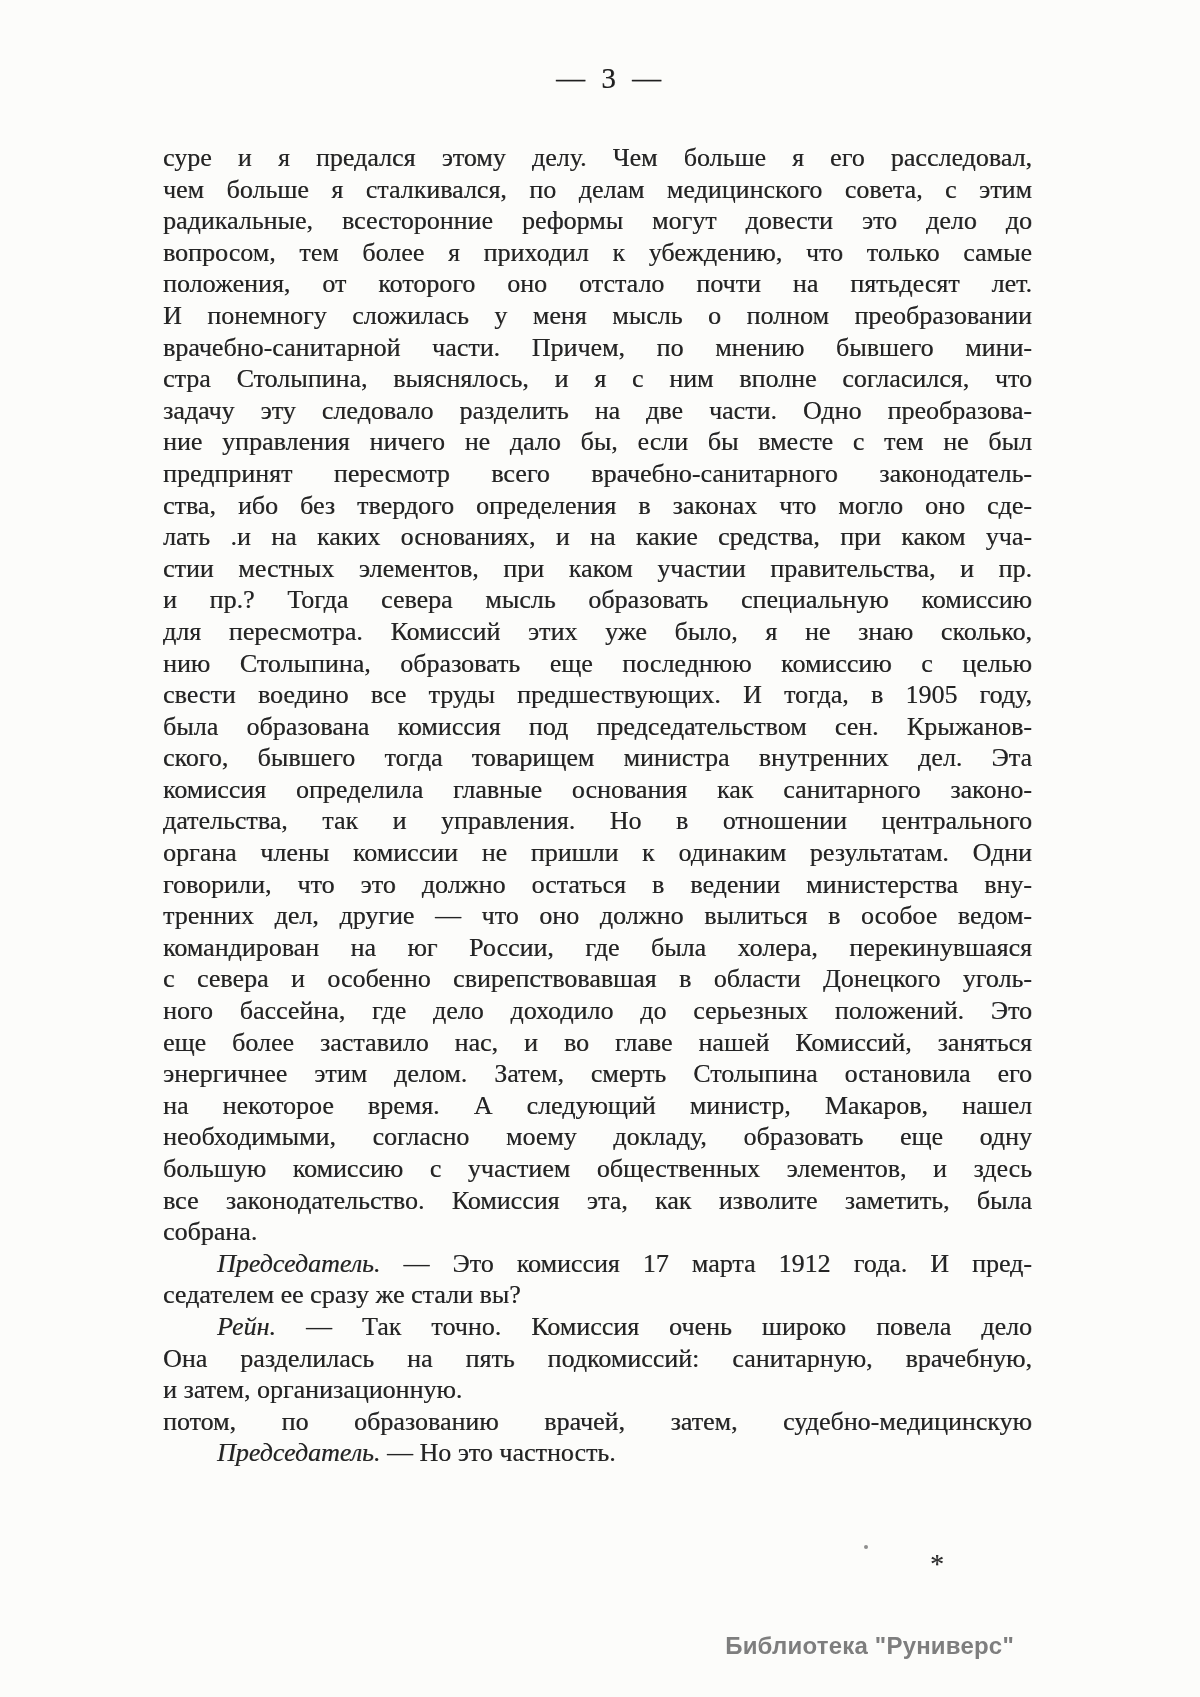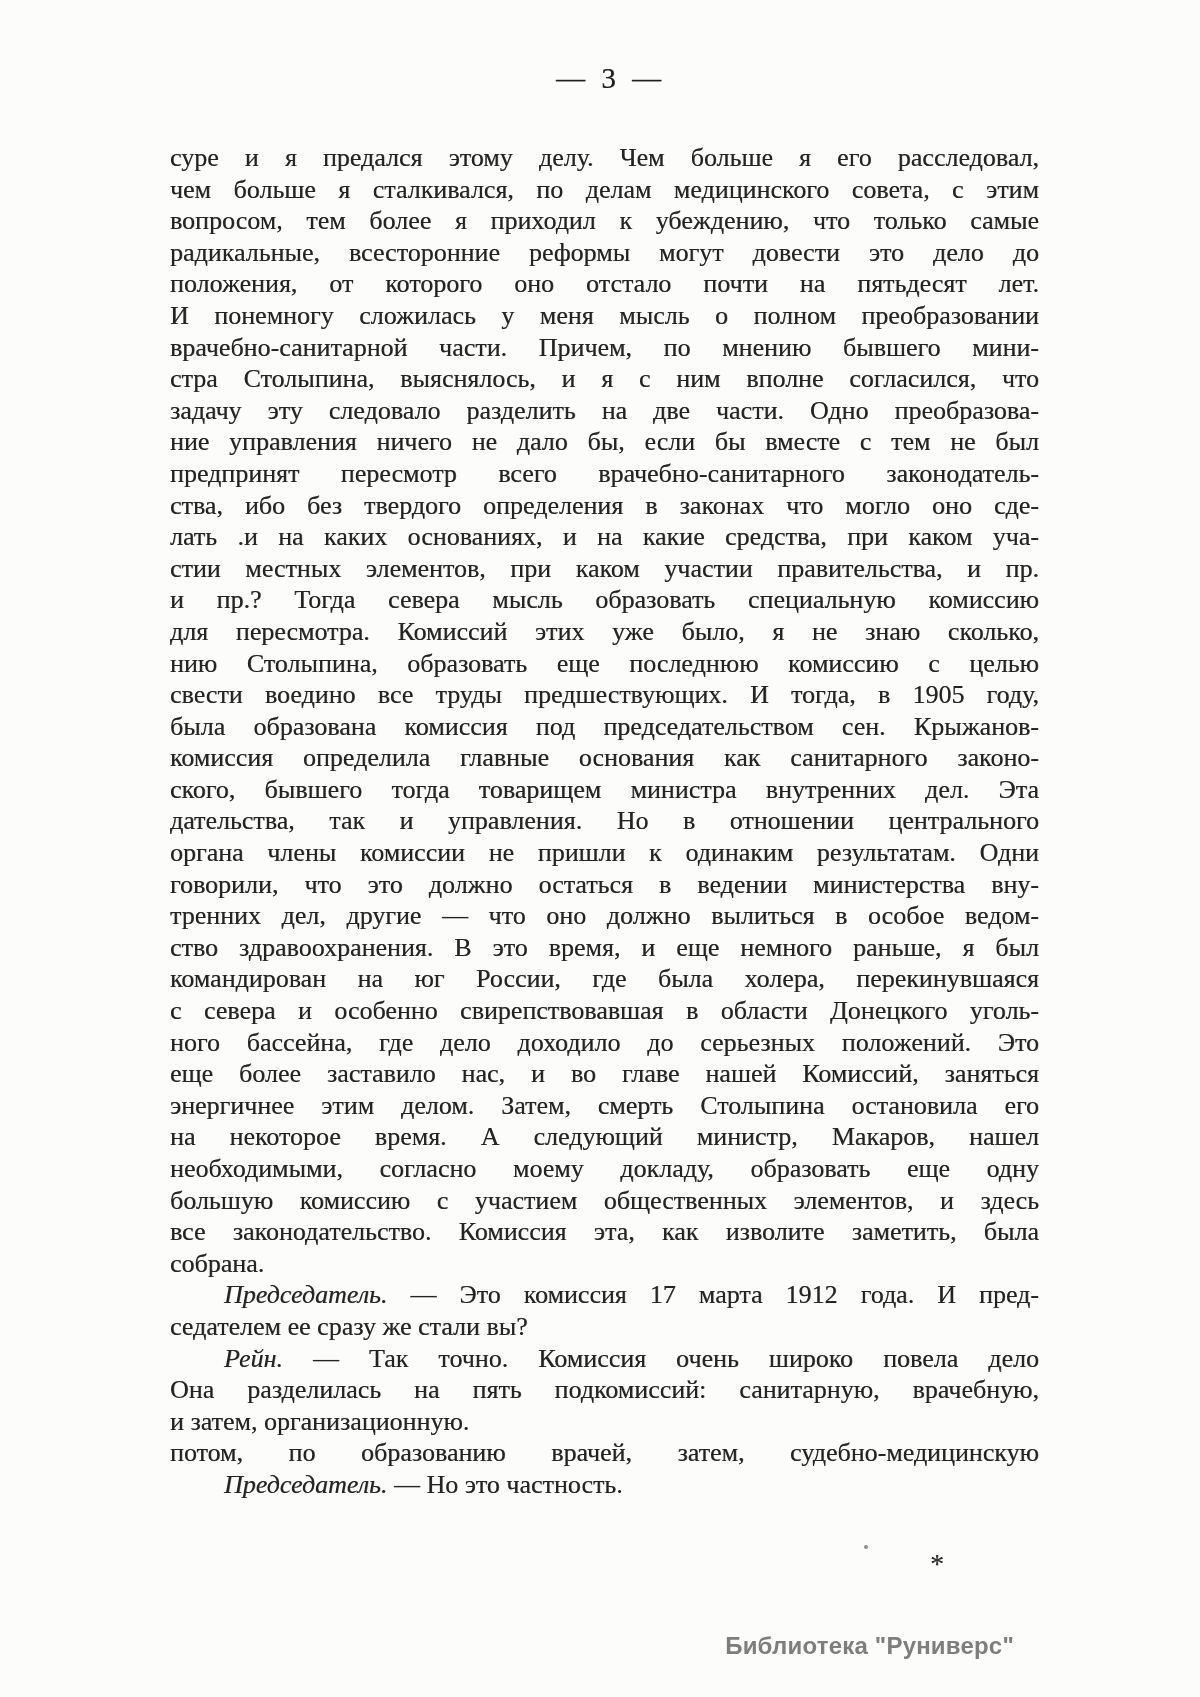--- a/index.html
+++ b/index.html
@@ -15,21 +15,21 @@
     position:absolute;
     top:62px; left:174px; width:869px;
     text-align:center;
     font-size:29px;
     color:#1f1f1f;
     word-spacing:9px;
     text-shadow:0.4px 0 0 rgba(30,30,30,.55);
   }
   .text-block {
     position:absolute;
-    top:142px; left:170px; width:869px;font-family:Liberation Serif, serif;
+    top:142px; left:163px; width:869px;font-family:Liberation Serif, serif;
   }
   .line {
     height:31.6px;
     line-height:31.6px;
     font-size:26px;
     text-align:justify;
     text-align-last:justify;
     overflow:hidden;
     white-space:normal;
     text-shadow:0.4px 0 0 rgba(30,30,30,.55);
@@ -63,44 +63,43 @@
   }
 </style>
 </head>
 <body>
 
 <div class="page">
   <div class="page-number">— 3 —</div>
   <div class="text-block">
       <div class="line">суре и я предался этому делу.  Чем больше я его расследовал,</div>
       <div class="line">чем больше я сталкивался, по делам медицинского совета, с этим</div>
+      <div class="line">радикальные, всесторонние реформы могут довести это дело до</div>
       <div class="line">вопросом, тем более я приходил к убеждению, что только самые</div>
-      <div class="line">радикальные, всесторонние реформы могут довести это дело до</div>
       <div class="line">положения, от которого оно отстало почти на пятьдесят лет.</div>
       <div class="line">И понемногу сложилась у меня мысль о полном преобразовании</div>
       <div class="line">врачебно-санитарной части.  Причем, по мнению бывшего мини-</div>
       <div class="line">стра Столыпина, выяснялось, и я с ним вполне согласился, что</div>
       <div class="line">задачу эту следовало разделить на две части.  Одно преобразова-</div>
       <div class="line">ние управления ничего не дало бы, если бы вместе с тем не был</div>
       <div class="line">предпринят пересмотр всего врачебно-санитарного законодатель-</div>
       <div class="line">ства, ибо без твердого определения в законах что могло оно сде-</div>
       <div class="line">лать .и на каких основаниях, и на какие средства, при каком уча-</div>
       <div class="line">стии местных элементов, при каком участии правительства, и пр.</div>
       <div class="line">и пр.?  Тогда севера мысль образовать специальную комиссию</div>
       <div class="line">для пересмотра.  Комиссий этих уже было, я не знаю сколько,</div>
       <div class="line">нию Столыпина, образовать еще последнюю комиссию с целью</div>
       <div class="line">свести воедино все труды предшествующих.  И тогда, в 1905 году,</div>
       <div class="line">была образована комиссия под председательством сен. Крыжанов-</div>
+      <div class="line">ского, бывшего тогда товарищем министра внутренних дел.  Эта</div>
       <div class="line">комиссия определила главные основания как санитарного законо-</div>
-      <div class="line">ского, бывшего тогда товарищем министра внутренних дел.  Эта</div>
       <div class="line">дательства, так и управления.  Но в отношении центрального</div>
       <div class="line">органа члены комиссии не пришли к одинаким результатам. Одни</div>
       <div class="line">говорили, что это должно остаться в ведении министерства вну-</div>
       <div class="line">тренних дел, другие — что оно должно вылиться в особое ведом-</div>
-      <div class="line">ство здравоохранения.  В это время, и еще немного раньше, я был</div>
       <div class="line">командирован на юг России, где была холера, перекинувшаяся</div>
       <div class="line">с севера и особенно свирепствовавшая в области Донецкого уголь-</div>
       <div class="line">ного бассейна, где дело доходило до серьезных положений.  Это</div>
       <div class="line">еще более заставило нас, и во главе нашей Комиссий, заняться</div>
       <div class="line">энергичнее этим делом.  Затем, смерть Столыпина остановила его</div>
       <div class="line">на некоторое время.  А следующий министр, Макаров, нашел</div>
       <div class="line">необходимыми, согласно моему докладу, образовать еще одну</div>
       <div class="line">большую комиссию с участием общественных элементов, и здесь</div>
       <div class="line">все законодательство.  Комиссия эта, как изволите заметить, была</div>
       <div class="line last">собрана.</div>

